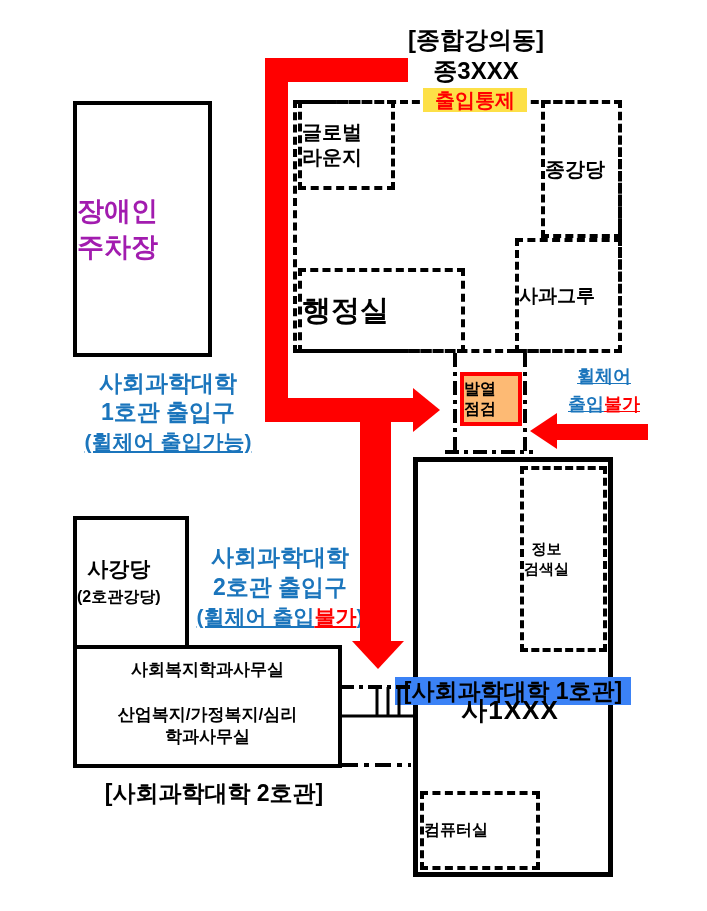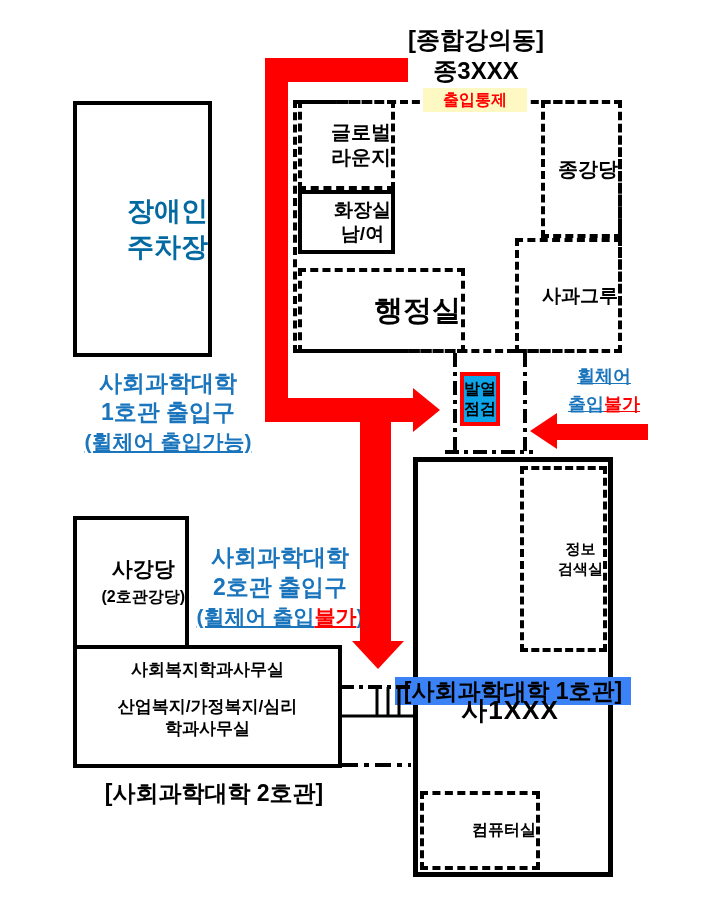--- a/index.html
+++ b/index.html
@@ -3,53 +3,49 @@
 <meta charset="utf-8">
 <style>
   html,body{margin:0;padding:0;background:#fff;}
   #stage{
     position:relative;width:707px;height:911px;background:#ffffff;overflow:hidden;
     font-family:"Liberation Sans","DejaVu Sans",sans-serif;font-weight:bold;color:#000;
   }
   .abs{position:absolute;box-sizing:border-box;}
   .box{
     position:absolute;box-sizing:border-box;border:4px dashed #000;
-    display:flex;align-items:center;justify-content:flex-end;text-align:center;
+    display:flex;align-items:center;justify-content:flex-start;text-align:center;
   }
   .solid{border-style:solid;}
   .pre{white-space:pre-line;}
   .center{text-align:center;}
   .blue{color:#1b75bc;}
-  .lblue{color:#0369a1;}
+  .lblue{color:#a21caf;}
   .red{color:#ff0000;}
   .u{text-decoration:underline;}
   svg{position:absolute;left:0;top:0;pointer-events:none;}
 </style>
 </head>
 <body>
 
 <div id="stage">
 
   <div class="abs center" style="left:346px;top:24px;width:260px;font-size:24px;line-height:31px;">
     <div>[종합강의동]</div>
     <div>종3XXX</div>
   </div>
-  <div class="abs center red" style="left:423px;top:88px;width:104px;height:24px;font-size:16px;line-height:24px;background:#fef9c3;z-index:3;">출입통제</div>
+  <div class="abs center red" style="left:423px;top:88px;width:104px;height:24px;font-size:20px;line-height:24px;background:#fde047;z-index:3;">출입통제</div>
 
   <div class="box" style="left:293px;top:100px;width:329px;height:253px;"></div>
 
   <div class="box" style="left:298px;top:100px;width:97px;height:90px;font-size:20px;line-height:25px;">
     <span class="pre">글로벌
 라운지</span>
   </div>
 
-  <div class="box solid" style="left:298px;top:190px;width:97px;height:64px;font-size:19px;line-height:24px;">
-    <span class="pre">화장실
-남/여</span>
-  </div>
 
   <div class="box" style="left:298px;top:268px;width:167px;height:85px;font-size:29px;font-family:Liberation Mono, monospace;">
     <span>행정실</span>
   </div>
 
   <div class="box" style="left:515px;top:238px;width:107px;height:115px;font-size:19px;">
     <span>사과그루</span>
   </div>
 
   <div class="box" style="left:541px;top:100px;width:81px;height:138px;font-size:20px;">
@@ -68,21 +64,21 @@
   </div>
 
   <div class="abs center blue" style="left:164px;top:542px;width:232px;font-size:23px;line-height:30px;">
     <div>사회과학대학</div>
     <div>2호관 출입구</div>
     <div style="font-size:21px;">
       <span class="u">(휠체어 출입</span><span class="u red">불가</span><span class="u">)</span>
     </div>
   </div>
 
-  <div class="box solid" style="left:460px;top:372px;width:40px;height:54px;border-color:#ff0000;background:#0ea5e9;font-size:16px;line-height:20px;z-index:4;">
+  <div class="box solid" style="left:460px;top:372px;width:62px;height:54px;border-color:#ff0000;background:#fdba74;font-size:16px;line-height:20px;z-index:4;">
     <span class="pre">발열
 점검</span>
   </div>
 
   <div class="abs center" style="left:546px;top:362px;width:116px;font-size:18px;line-height:28px;z-index:2;">
     <div class="u blue">휠체어</div>
     <div>
       <span class="u blue">출입</span><span class="u red">불가</span>
     </div>
   </div>
@@ -101,21 +97,21 @@
     <span>컴퓨터실</span>
   </div>
 
   <div class="box solid" style="left:73px;top:516px;width:116px;height:133px;font-size:21px;line-height:26px;">
     <span>
       <span>사강당</span><br>
       <span style="font-size:16px;">(2호관강당)</span>
     </span>
   </div>
 
-  <div class="box solid" style="left:73px;top:645px;width:269px;height:123px;flex-direction:column;justify-content:space-between;padding:10px 0 24px;font-size:17px;line-height:22px;">
+  <div class="box solid" style="left:73px;top:645px;width:269px;height:123px;flex-direction:column;justify-content:space-between;padding:10px 0 16px;font-size:17px;line-height:22px;">
     <div>사회복지학과사무실</div>
     <div class="pre">산업복지/가정복지/심리
 학과사무실</div>
   </div>
 
   <div class="abs center" style="left:84px;top:779px;width:260px;font-size:23px;line-height:28px;">[사회과학대학 2호관]</div>
 
   <svg width="707" height="911" viewBox="0 0 707 911" style="z-index:5;">
 
     <g stroke="#000" stroke-width="4" fill="none" stroke-dasharray="14 5 4 5">

